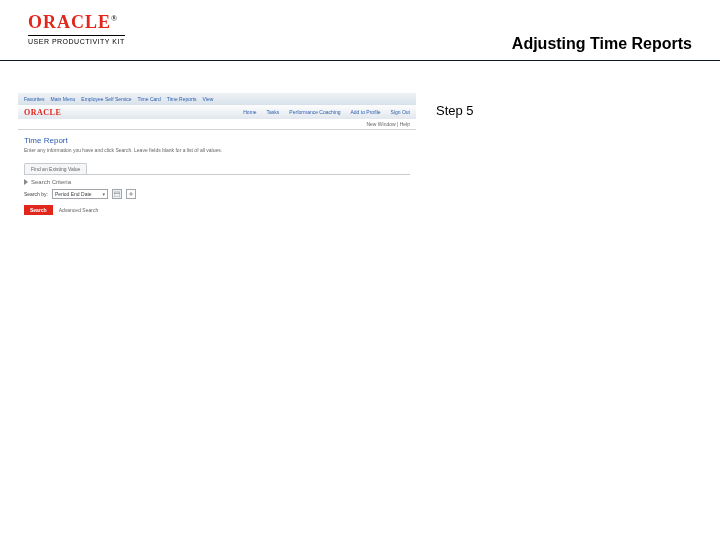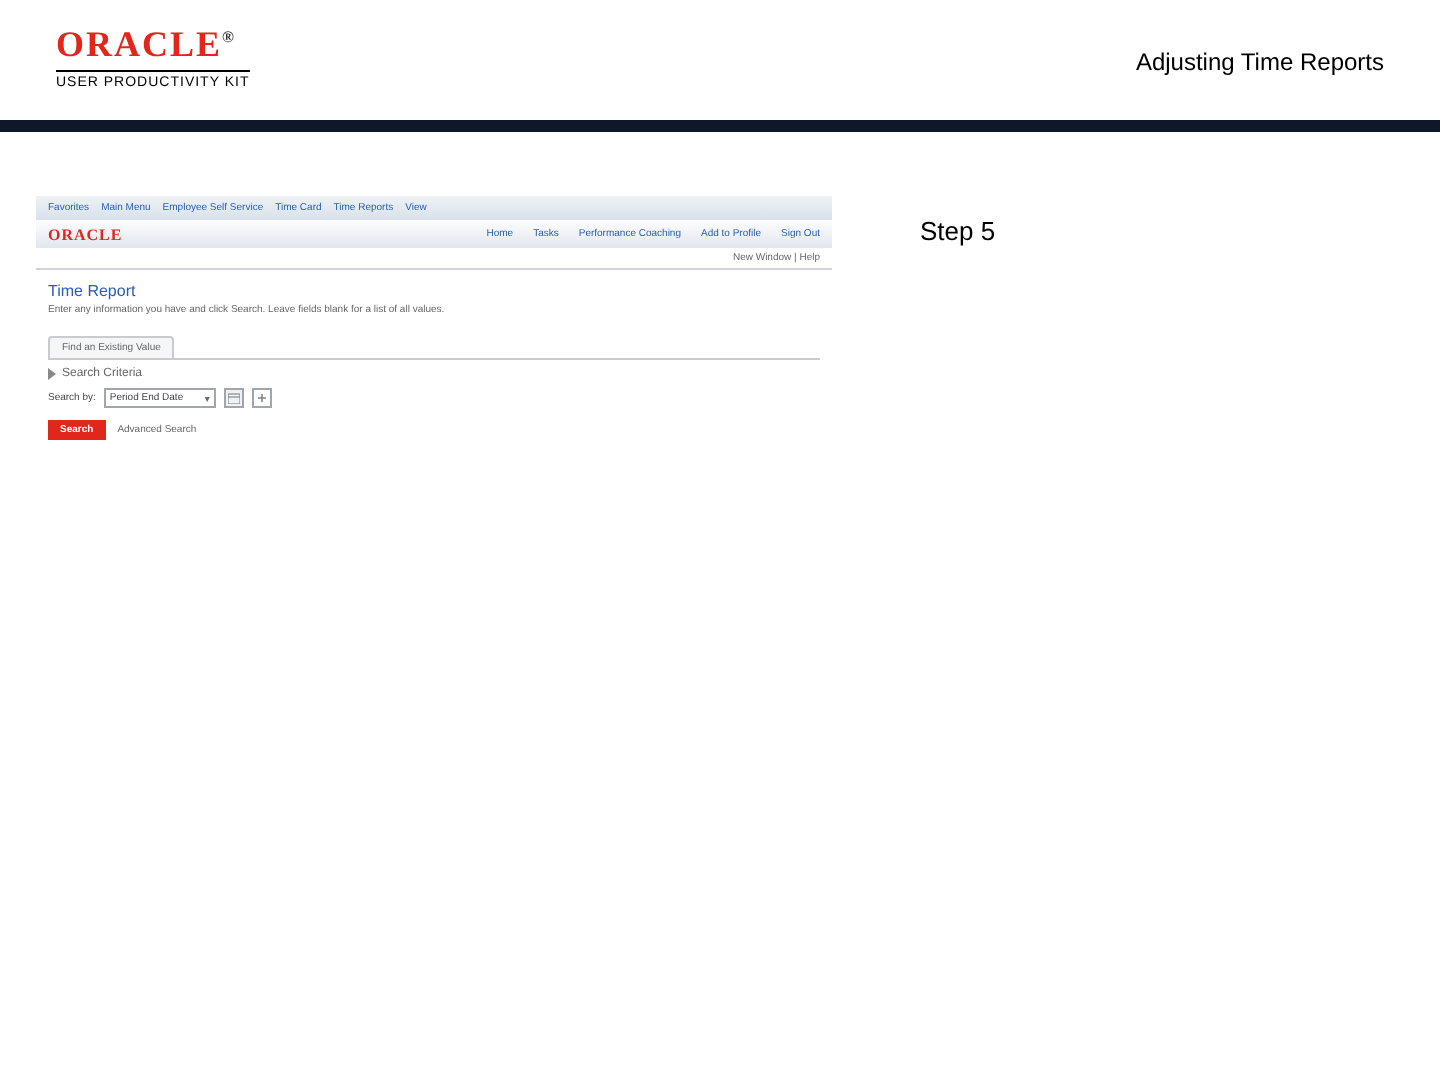--- a/index.html
+++ b/index.html
@@ -1,22 +1,22 @@
 <!DOCTYPE html>
 <html><head>
 <meta charset="utf-8">
 <style>
   html,body{margin:0;padding:0;width:720px;height:540px;background:#fff;font-family:Arial,Helvetica,sans-serif;color:#000;}
   .page{position:relative;width:720px;height:540px;}
-  .header{position:relative;height:60px;border-bottom:6px solid #0f172a;}
+  .header{position:relative;height:60px;border-bottom:1px solid #0f172a;}
   .logo-area{position:absolute;left:28px;top:12px;}
   .oracle-logo{font-family:Georgia,"Times New Roman",serif;color:#e1261c;font-weight:bold;font-size:18px;letter-spacing:1px;}
   .oracle-logo .tm{font-size:8px;vertical-align:super;color:#333;}
   .logo-sub{font-size:7px;letter-spacing:0.5px;color:#000;border-top:1px solid #000;margin-top:2px;padding-top:2px;}
-  .page-title{position:absolute;right:28px;top:24px;font-size:12px;}
+  .page-title{position:absolute;right:28px;top:35px;font-size:16px;font-weight:bold;}
   .content{position:relative;}
   .screenshot{position:absolute;left:18px;top:32px;width:398px;background:#fff;border:0;}
   .topbar{height:12px;background:linear-gradient(#eef2f6,#d8e1ea);display:flex;align-items:center;font-size:5px;color:#2a5db0;gap:6px;padding:0 6px;}
   .topbar span{white-space:nowrap;}
   .navbar{height:14px;background:linear-gradient(#fdfdfd,#e1e7ee);display:flex;align-items:center;padding:0 6px;gap:10px;}
   .navbar .nav-logo{font-family:Georgia,serif;color:#e1261c;font-weight:bold;font-size:8px;letter-spacing:0.5px;}
   .navbar .nav-links{flex:1;display:flex;justify-content:flex-end;gap:10px;font-size:5px;color:#2a5db0;}
   .subbar{height:10px;border-bottom:1px solid #d0d4d8;display:flex;justify-content:flex-end;align-items:center;padding:0 6px;font-size:5px;color:#666;}
   .body-area{padding:6px;}
   .section-title{font-size:8px;color:#2a5db0;font-weight:normal;margin-bottom:2px;}
@@ -26,21 +26,21 @@
   .collapse-sec{display:flex;align-items:center;gap:3px;font-size:6px;color:#666;margin:4px 0;}
   .collapse-sec .tri{width:0;height:0;border-top:3px solid transparent;border-bottom:3px solid transparent;border-left:4px solid #888;}
   .criteria-row{display:flex;align-items:center;gap:4px;font-size:5px;color:#444;margin-bottom:6px;}
   .criteria-row .dd{border:1px solid #a0a6ac;height:8px;min-width:50px;display:flex;align-items:center;justify-content:space-between;padding:0 2px;background:#fff;}
   .criteria-row .dd .chev{font-size:5px;color:#666;}
   .criteria-row .cal{width:8px;height:8px;border:1px solid #a0a6ac;background:#eef2f6;display:flex;align-items:center;justify-content:center;}
   .criteria-row .plus{width:8px;height:8px;border:1px solid #a0a6ac;display:flex;align-items:center;justify-content:center;background:#fff;}
   .btn-row{display:flex;align-items:center;gap:6px;}
   .search-btn{background:#e1261c;color:#fff;font-size:5px;padding:2px 6px;border:none;font-weight:bold;}
   .adv-link{font-size:5px;color:#666;}
-  .instructions{position:absolute;left:460px;top:40px;font-size:13px;line-height:1.5;}
+  .instructions{position:absolute;left:436px;top:40px;font-size:13px;line-height:1.5;}
   .step-label{margin-bottom:20px;}
   .step-body .bold{font-weight:bold;}
 </style>
 </head>
 <body>
 
 <div class="page">
 
   <div class="header">
     <div class="logo-area">

